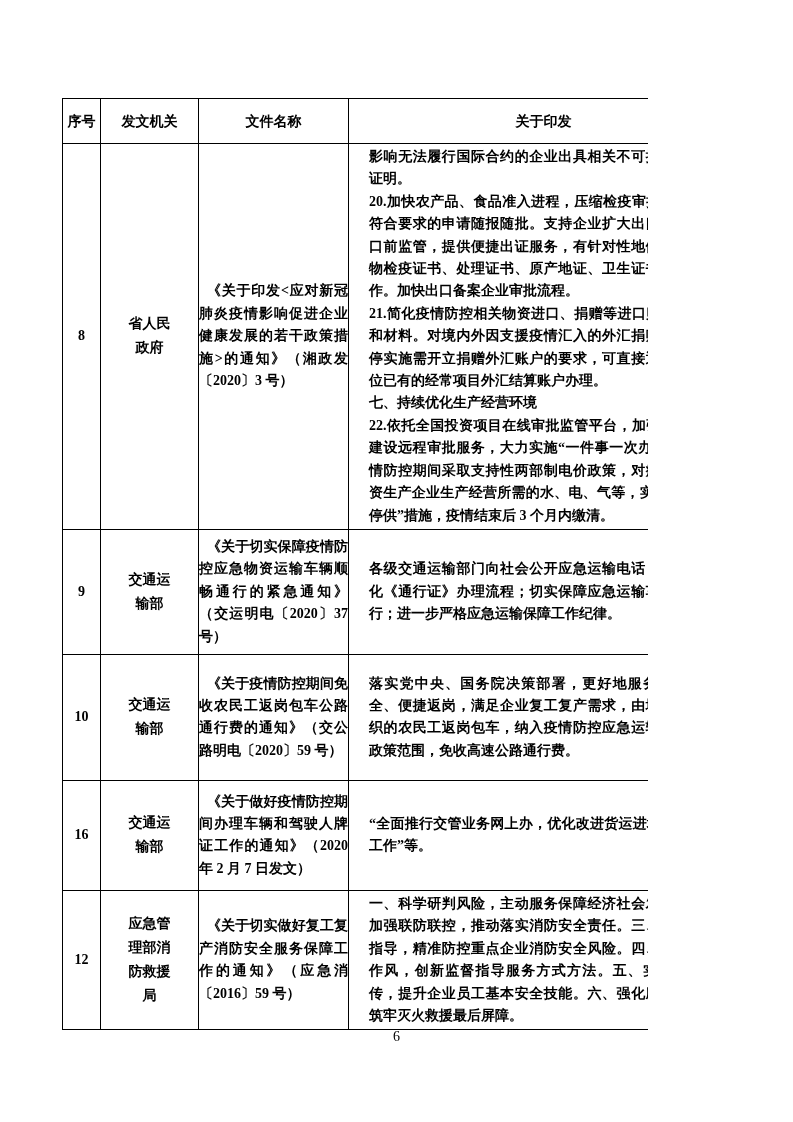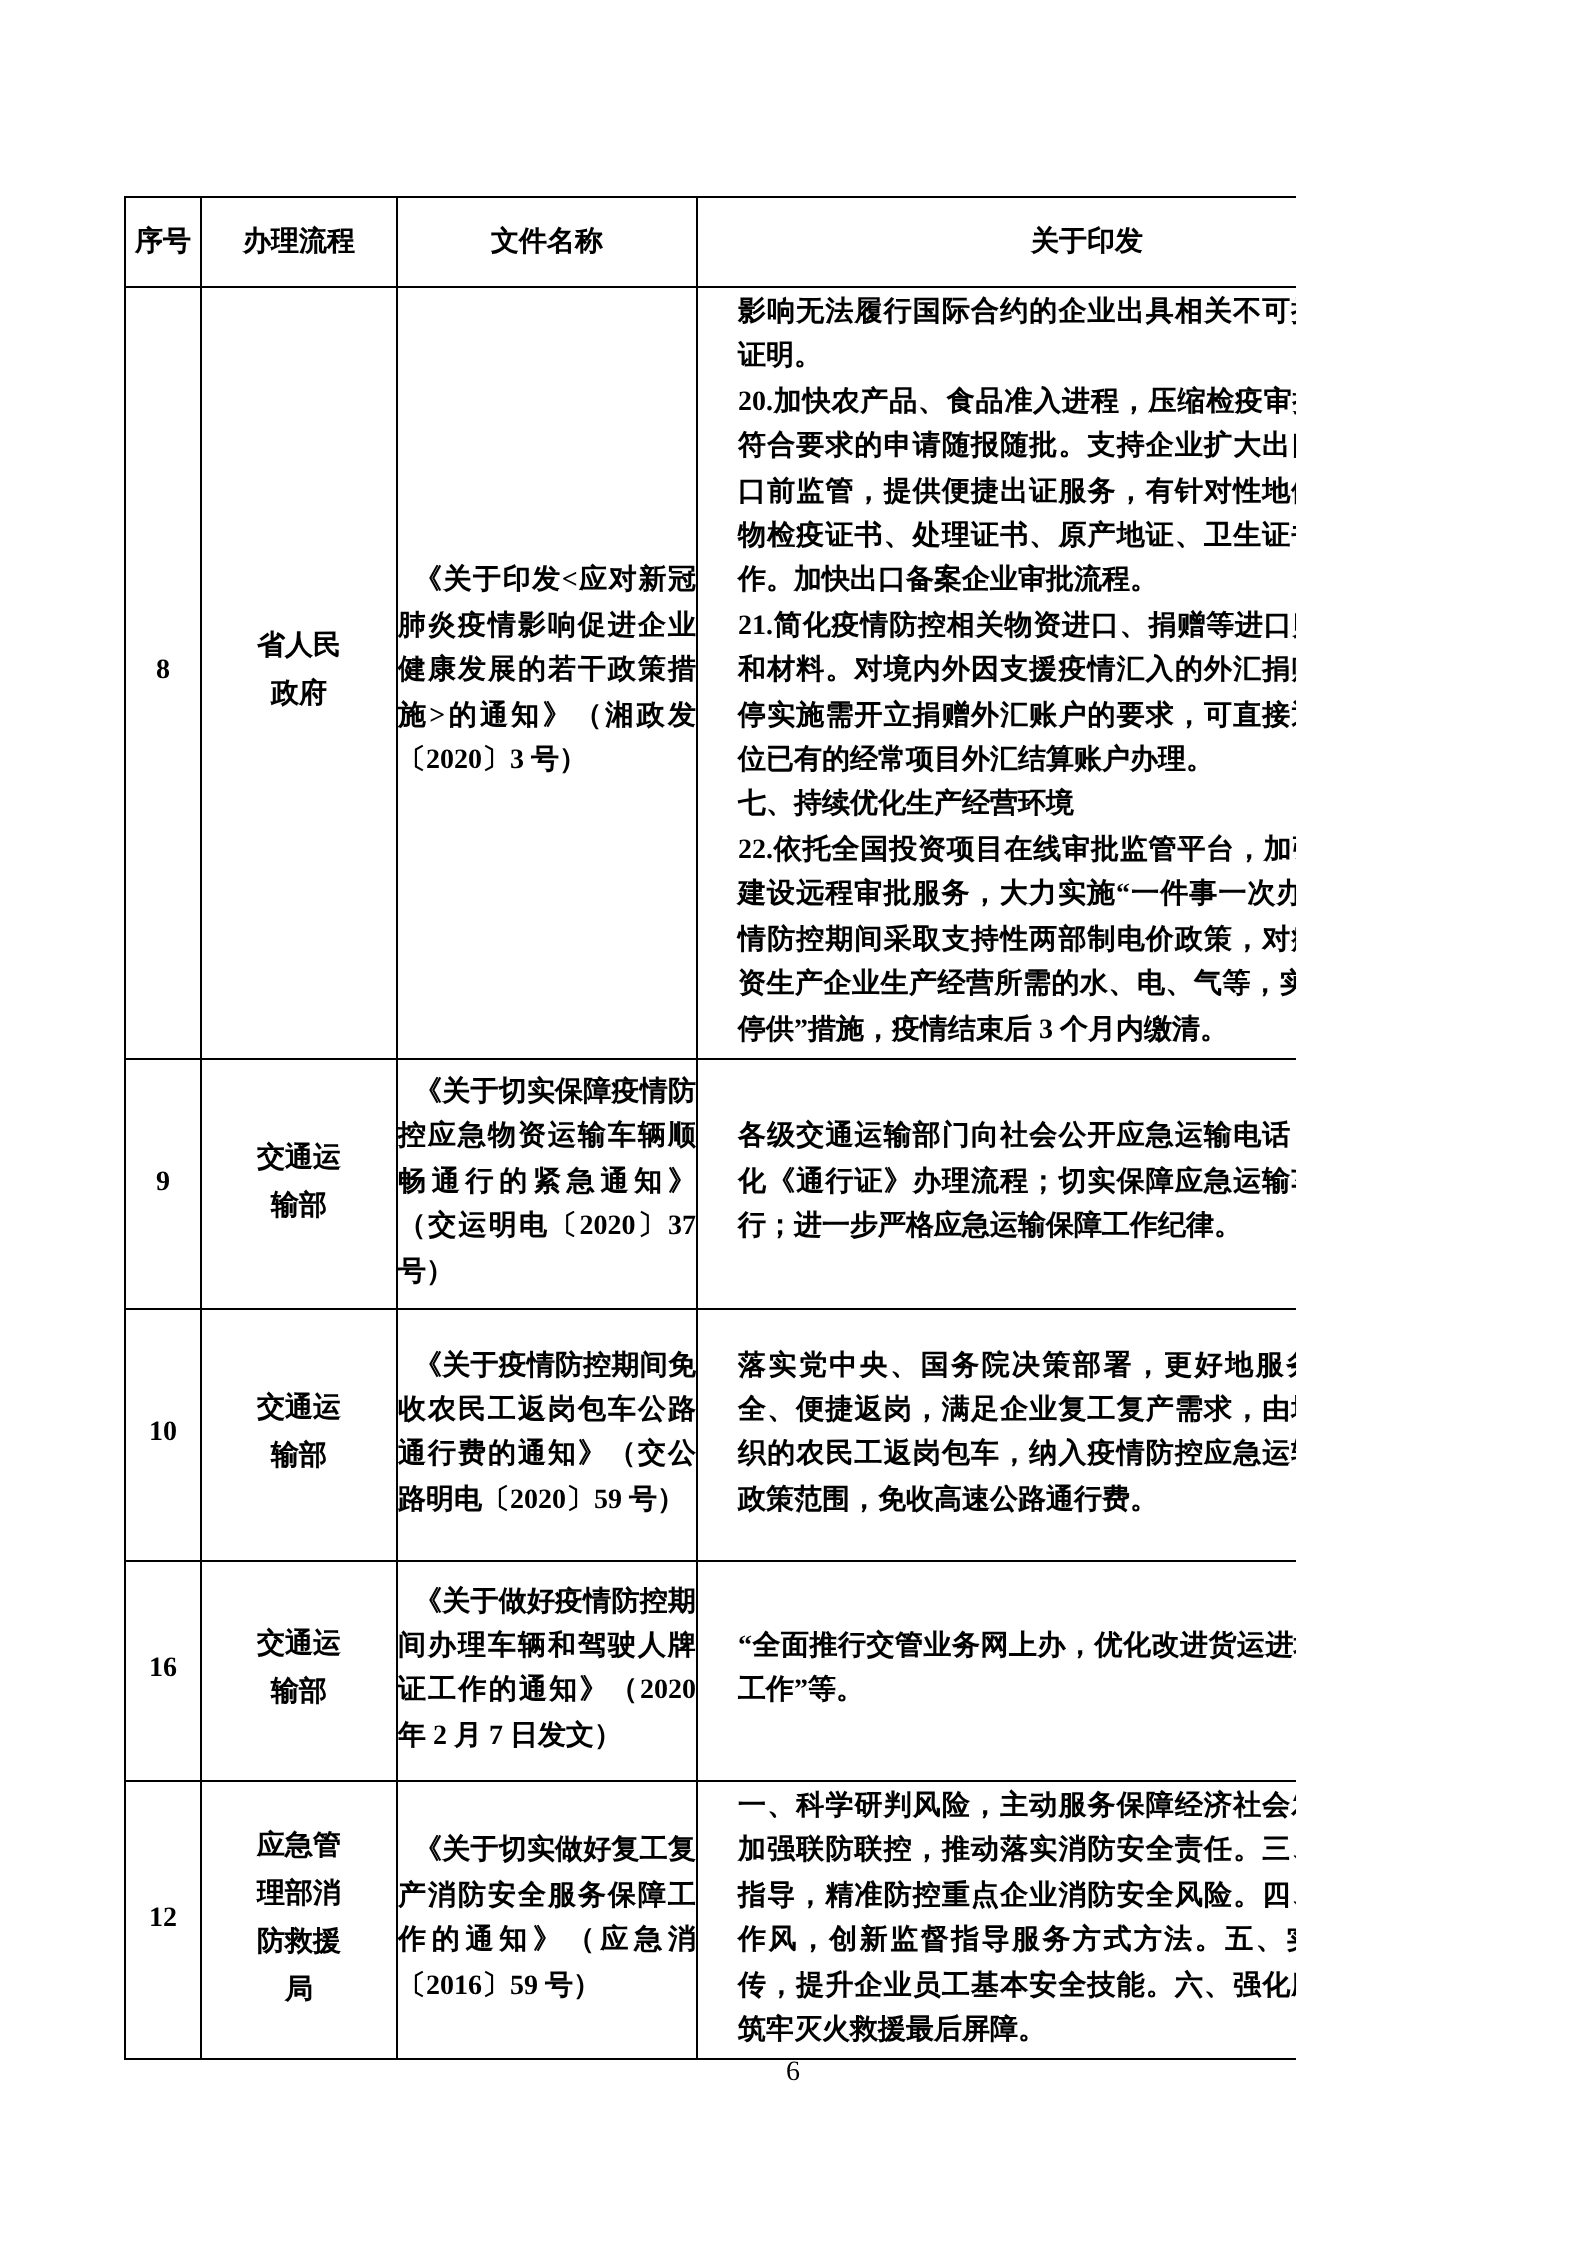--- a/index.html
+++ b/index.html
@@ -88,21 +88,21 @@
   <table class="doc-table">
     <colgroup>
       <col style="width:38px">
       <col style="width:98px">
       <col style="width:150px">
       <col style="width:390px">
     </colgroup>
     <thead>
       <tr>
         <th>序号</th>
-        <th>办理流程</th>
+        <th>发文机关</th>
         <th>文件名称</th>
         <th>关于印发</th>
       </tr>
     </thead>
     <tbody>
       <tr class="r-8">
         <td class="c-no">8</td>
         <td class="c-agency">省人民政府</td>
         <td class="c-doc">《关于印发&lt;应对新冠肺炎疫情影响促进企业健康发展的若干政策措施&gt;的通知》（湘政发〔2020〕3 号）</td>
         <td class="c-content">影响无法履行国际合约的企业出具相关不可抗力事实性证明。

